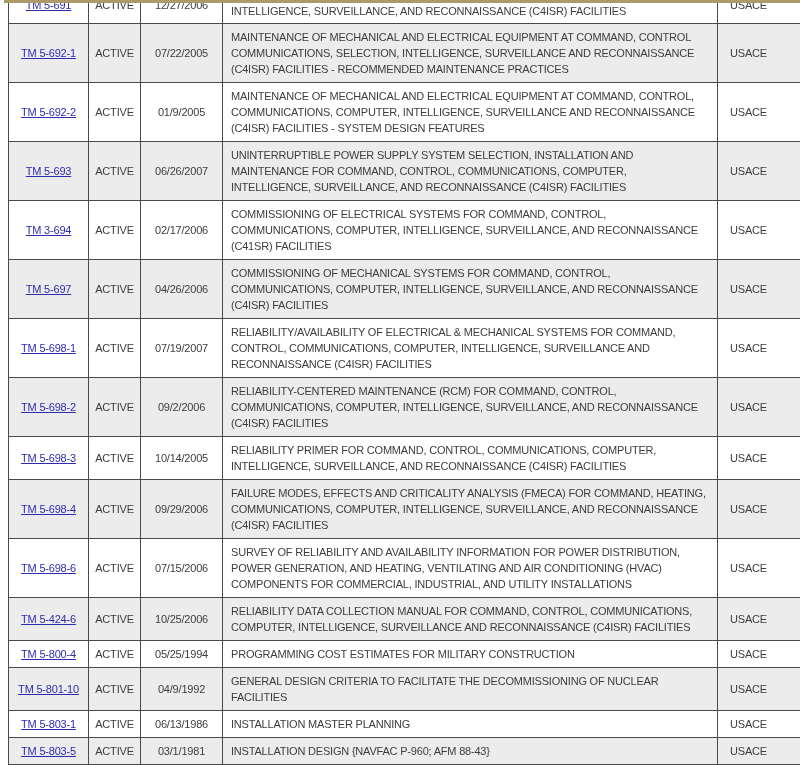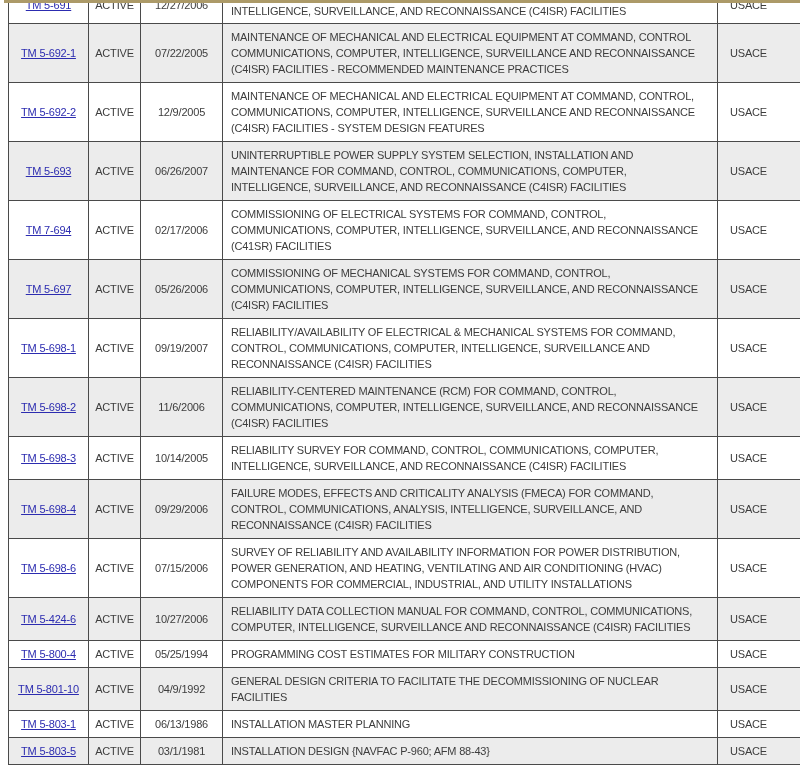--- a/index.html
+++ b/index.html
@@ -68,120 +68,120 @@
     <td class="c-title">INTELLIGENCE, SURVEILLANCE, AND RECONNAISSANCE (C4ISR) FACILITIES</td>
     <td class="c-org">USACE</td>
   </tr>
 
   <tr>
     <td class="c-doc">
       <a href="#" class="doc-link">TM 5-692-1</a>
     </td>
     <td class="c-status">ACTIVE</td>
     <td class="c-date">07/22/2005</td>
-    <td class="c-title">MAINTENANCE OF MECHANICAL AND ELECTRICAL EQUIPMENT AT COMMAND, CONTROL COMMUNICATIONS, COMPUTER, INTELLIGENCE, SURVEILLANCE AND RECONNAISSANCE (C4ISR) FACILITIES - RECOMMENDED MAINTENANCE PRACTICES</td>
+    <td class="c-title">MAINTENANCE OF MECHANICAL AND ELECTRICAL EQUIPMENT AT COMMAND, CONTROL COMMUNICATIONS, SELECTION, INTELLIGENCE, SURVEILLANCE AND RECONNAISSANCE (C4ISR) FACILITIES - RECOMMENDED MAINTENANCE PRACTICES</td>
     <td class="c-org">USACE</td>
   </tr>
 
   <tr>
     <td class="c-doc">
       <a href="#" class="doc-link">TM 5-692-2</a>
     </td>
     <td class="c-status">ACTIVE</td>
-    <td class="c-date">12/9/2005</td>
+    <td class="c-date">01/9/2005</td>
     <td class="c-title">MAINTENANCE OF MECHANICAL AND ELECTRICAL EQUIPMENT AT COMMAND, CONTROL, COMMUNICATIONS, COMPUTER, INTELLIGENCE, SURVEILLANCE AND RECONNAISSANCE (C4ISR) FACILITIES - SYSTEM DESIGN FEATURES</td>
     <td class="c-org">USACE</td>
   </tr>
 
   <tr>
     <td class="c-doc">
       <a href="#" class="doc-link">TM 5-693</a>
     </td>
     <td class="c-status">ACTIVE</td>
     <td class="c-date">06/26/2007</td>
     <td class="c-title">UNINTERRUPTIBLE POWER SUPPLY SYSTEM SELECTION, INSTALLATION AND MAINTENANCE FOR COMMAND, CONTROL, COMMUNICATIONS, COMPUTER, INTELLIGENCE, SURVEILLANCE, AND RECONNAISSANCE (C4ISR) FACILITIES</td>
     <td class="c-org">USACE</td>
   </tr>
 
   <tr>
     <td class="c-doc">
-      <a href="#" class="doc-link">TM 7-694</a>
+      <a href="#" class="doc-link">TM 3-694</a>
     </td>
     <td class="c-status">ACTIVE</td>
     <td class="c-date">02/17/2006</td>
     <td class="c-title">COMMISSIONING OF ELECTRICAL SYSTEMS FOR COMMAND, CONTROL, COMMUNICATIONS, COMPUTER, INTELLIGENCE, SURVEILLANCE, AND RECONNAISSANCE (C41SR) FACILITIES</td>
     <td class="c-org">USACE</td>
   </tr>
 
   <tr>
     <td class="c-doc">
       <a href="#" class="doc-link">TM 5-697</a>
     </td>
     <td class="c-status">ACTIVE</td>
-    <td class="c-date">05/26/2006</td>
+    <td class="c-date">04/26/2006</td>
     <td class="c-title">COMMISSIONING OF MECHANICAL SYSTEMS FOR COMMAND, CONTROL, COMMUNICATIONS, COMPUTER, INTELLIGENCE, SURVEILLANCE, AND RECONNAISSANCE (C4ISR) FACILITIES</td>
     <td class="c-org">USACE</td>
   </tr>
 
   <tr>
     <td class="c-doc">
       <a href="#" class="doc-link">TM 5-698-1</a>
     </td>
     <td class="c-status">ACTIVE</td>
-    <td class="c-date">09/19/2007</td>
+    <td class="c-date">07/19/2007</td>
     <td class="c-title">RELIABILITY/AVAILABILITY OF ELECTRICAL &amp; MECHANICAL SYSTEMS FOR COMMAND, CONTROL, COMMUNICATIONS, COMPUTER, INTELLIGENCE, SURVEILLANCE AND RECONNAISSANCE (C4ISR) FACILITIES</td>
     <td class="c-org">USACE</td>
   </tr>
 
   <tr>
     <td class="c-doc">
       <a href="#" class="doc-link">TM 5-698-2</a>
     </td>
     <td class="c-status">ACTIVE</td>
-    <td class="c-date">11/6/2006</td>
+    <td class="c-date">09/2/2006</td>
     <td class="c-title">RELIABILITY-CENTERED MAINTENANCE (RCM) FOR COMMAND, CONTROL, COMMUNICATIONS, COMPUTER, INTELLIGENCE, SURVEILLANCE, AND RECONNAISSANCE (C4ISR) FACILITIES</td>
     <td class="c-org">USACE</td>
   </tr>
 
   <tr>
     <td class="c-doc">
       <a href="#" class="doc-link">TM 5-698-3</a>
     </td>
     <td class="c-status">ACTIVE</td>
     <td class="c-date">10/14/2005</td>
-    <td class="c-title">RELIABILITY SURVEY FOR COMMAND, CONTROL, COMMUNICATIONS, COMPUTER, INTELLIGENCE, SURVEILLANCE, AND RECONNAISSANCE (C4ISR) FACILITIES</td>
+    <td class="c-title">RELIABILITY PRIMER FOR COMMAND, CONTROL, COMMUNICATIONS, COMPUTER, INTELLIGENCE, SURVEILLANCE, AND RECONNAISSANCE (C4ISR) FACILITIES</td>
     <td class="c-org">USACE</td>
   </tr>
 
   <tr>
     <td class="c-doc">
       <a href="#" class="doc-link">TM 5-698-4</a>
     </td>
     <td class="c-status">ACTIVE</td>
     <td class="c-date">09/29/2006</td>
-    <td class="c-title">FAILURE MODES, EFFECTS AND CRITICALITY ANALYSIS (FMECA) FOR COMMAND, CONTROL, COMMUNICATIONS, ANALYSIS, INTELLIGENCE, SURVEILLANCE, AND RECONNAISSANCE (C4ISR) FACILITIES</td>
+    <td class="c-title">FAILURE MODES, EFFECTS AND CRITICALITY ANALYSIS (FMECA) FOR COMMAND, HEATING, COMMUNICATIONS, COMPUTER, INTELLIGENCE, SURVEILLANCE, AND RECONNAISSANCE (C4ISR) FACILITIES</td>
     <td class="c-org">USACE</td>
   </tr>
 
   <tr>
     <td class="c-doc">
       <a href="#" class="doc-link">TM 5-698-6</a>
     </td>
     <td class="c-status">ACTIVE</td>
     <td class="c-date">07/15/2006</td>
     <td class="c-title">SURVEY OF RELIABILITY AND AVAILABILITY INFORMATION FOR POWER DISTRIBUTION, POWER GENERATION, AND HEATING, VENTILATING AND AIR CONDITIONING (HVAC) COMPONENTS FOR COMMERCIAL, INDUSTRIAL, AND UTILITY INSTALLATIONS</td>
     <td class="c-org">USACE</td>
   </tr>
 
   <tr>
     <td class="c-doc">
       <a href="#" class="doc-link">TM 5-424-6</a>
     </td>
     <td class="c-status">ACTIVE</td>
-    <td class="c-date">10/27/2006</td>
+    <td class="c-date">10/25/2006</td>
     <td class="c-title">RELIABILITY DATA COLLECTION MANUAL FOR COMMAND, CONTROL, COMMUNICATIONS, COMPUTER, INTELLIGENCE, SURVEILLANCE AND RECONNAISSANCE (C4ISR) FACILITIES</td>
     <td class="c-org">USACE</td>
   </tr>
 
   <tr>
     <td class="c-doc">
       <a href="#" class="doc-link">TM 5-800-4</a>
     </td>
     <td class="c-status">ACTIVE</td>
     <td class="c-date">05/25/1994</td>

